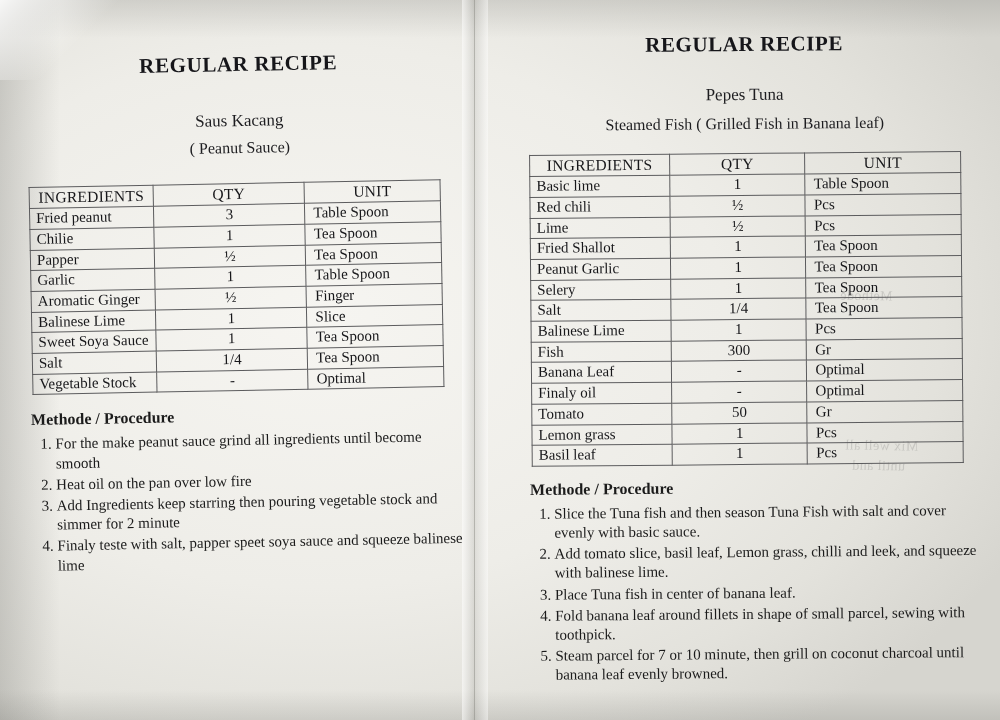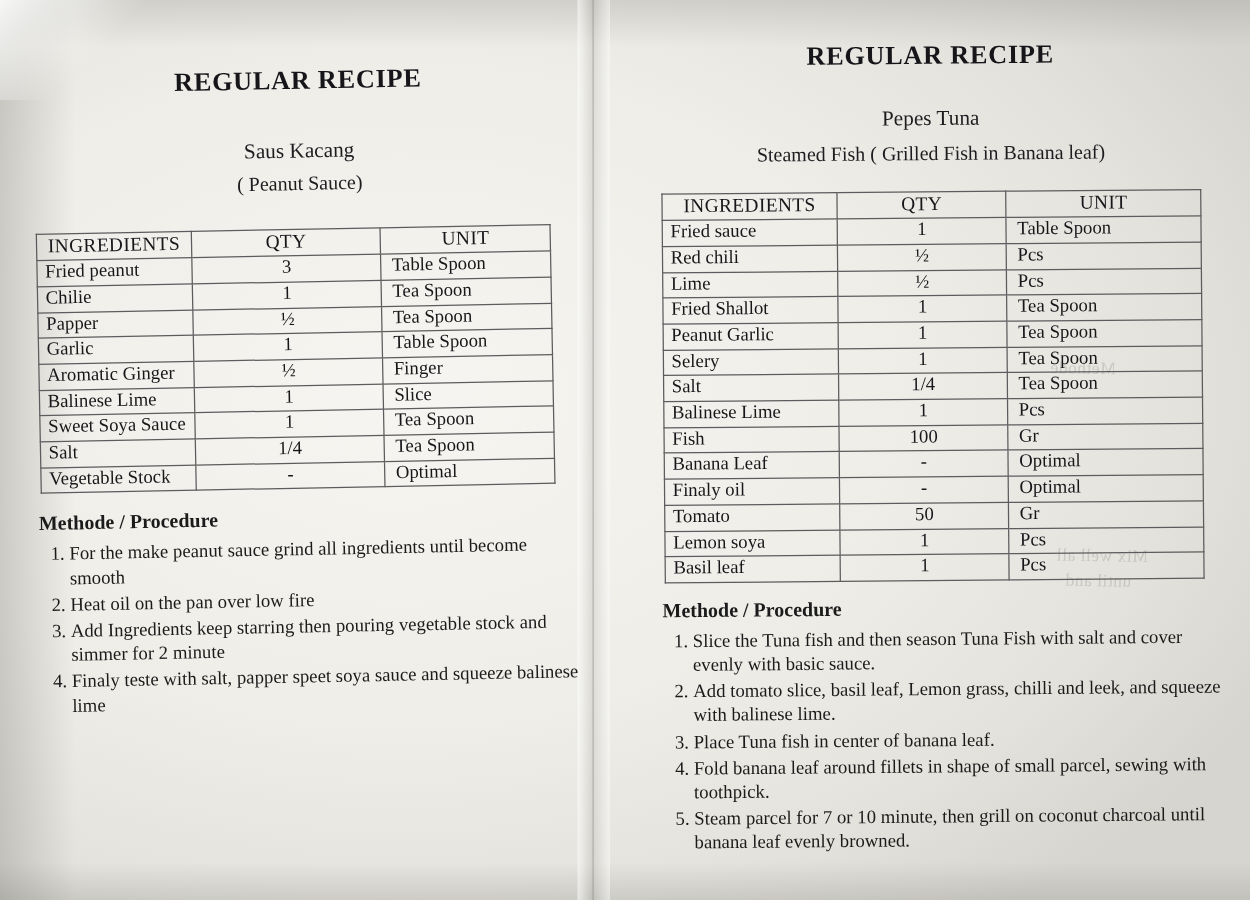--- a/index.html
+++ b/index.html
@@ -300,21 +300,21 @@
             </colgroup>
           <thead>
             <tr>
               <th>INGREDIENTS</th>
               <th>QTY</th>
               <th>UNIT</th>
             </tr>
           </thead>
           <tbody>
             <tr>
-              <td class="name">Fried sauce</td>
+              <td class="name">Basic lime</td>
               <td class="qty">1</td>
               <td class="unit">Table Spoon</td>
             </tr>
             <tr>
               <td class="name">Red chili</td>
               <td class="qty">½</td>
               <td class="unit">Pcs</td>
             </tr>
             <tr>
               <td class="name">Lime</td>
@@ -341,40 +341,40 @@
               <td class="qty">1/4</td>
               <td class="unit">Tea Spoon</td>
             </tr>
             <tr>
               <td class="name">Balinese Lime</td>
               <td class="qty">1</td>
               <td class="unit">Pcs</td>
             </tr>
             <tr>
               <td class="name">Fish</td>
-              <td class="qty">100</td>
+              <td class="qty">300</td>
               <td class="unit">Gr</td>
             </tr>
             <tr>
               <td class="name">Banana Leaf</td>
               <td class="qty">-</td>
               <td class="unit">Optimal</td>
             </tr>
             <tr>
               <td class="name">Finaly oil</td>
               <td class="qty">-</td>
               <td class="unit">Optimal</td>
             </tr>
             <tr>
               <td class="name">Tomato</td>
               <td class="qty">50</td>
               <td class="unit">Gr</td>
             </tr>
             <tr>
-              <td class="name">Lemon soya</td>
+              <td class="name">Lemon grass</td>
               <td class="qty">1</td>
               <td class="unit">Pcs</td>
             </tr>
             <tr>
               <td class="name">Basil leaf</td>
               <td class="qty">1</td>
               <td class="unit">Pcs</td>
             </tr>
           </tbody>
         </table>

